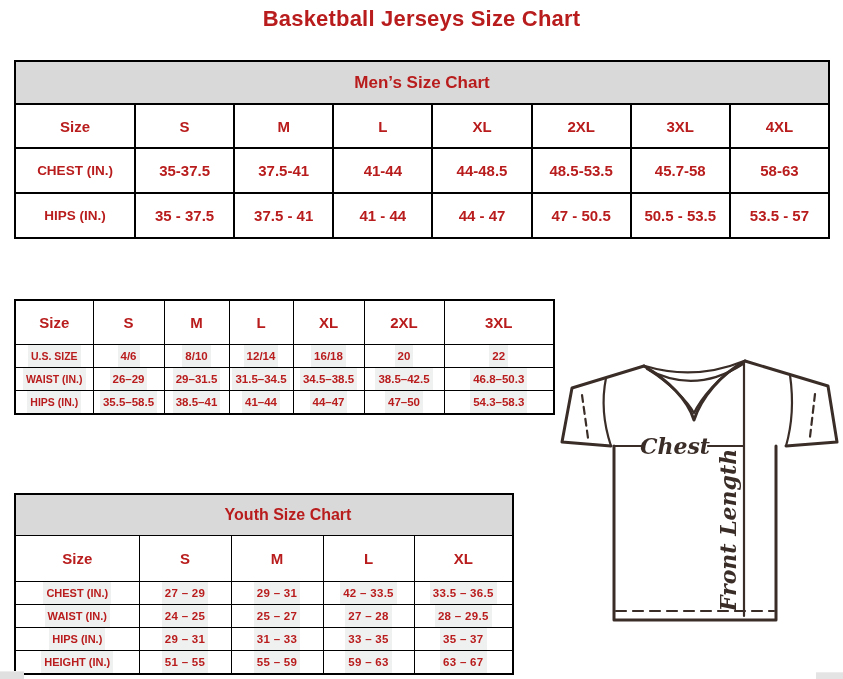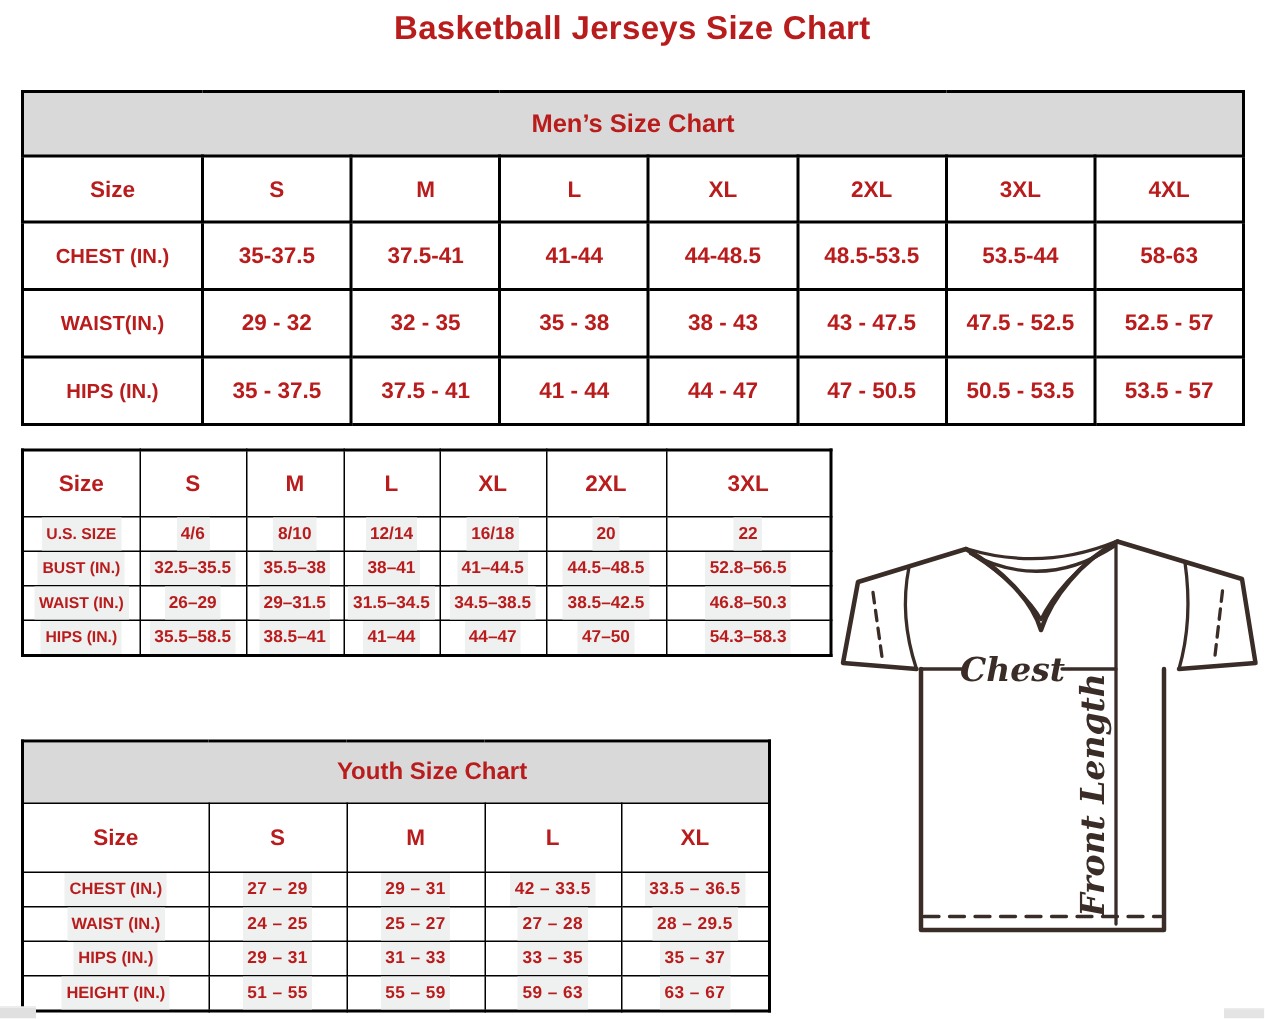--- a/index.html
+++ b/index.html
@@ -82,32 +82,22 @@
           <th class="colhead">3XL</th>
           <th class="colhead">4XL</th>
         </tr>
         <tr>
           <td class="rowlabel">CHEST (IN.)</td>
           <td class="cell">35-37.5</td>
           <td class="cell">37.5-41</td>
           <td class="cell">41-44</td>
           <td class="cell">44-48.5</td>
           <td class="cell">48.5-53.5</td>
-          <td class="cell">53.5-44</td>
+          <td class="cell">45.7-58</td>
           <td class="cell">58-63</td>
-        </tr>
-        <tr>
-          <td class="rowlabel">WAIST(IN.)</td>
-          <td class="cell">29 - 32</td>
-          <td class="cell">32 - 35</td>
-          <td class="cell">35 - 38</td>
-          <td class="cell">38 - 43</td>
-          <td class="cell">43 - 47.5</td>
-          <td class="cell">47.5 - 52.5</td>
-          <td class="cell">52.5 - 57</td>
         </tr>
         <tr>
           <td class="rowlabel">HIPS (IN.)</td>
           <td class="cell">35 - 37.5</td>
           <td class="cell">37.5 - 41</td>
           <td class="cell">41 - 44</td>
           <td class="cell">44 - 47</td>
           <td class="cell">47 - 50.5</td>
           <td class="cell">50.5 - 53.5</td>
           <td class="cell">53.5 - 57</td>
@@ -138,29 +128,20 @@
         <tr>
           <td class="rowlabel"><span class="hl">U.S. SIZE</span></td>
           <td class="cell"><span class="hl">4/6</span></td>
           <td class="cell"><span class="hl">8/10</span></td>
           <td class="cell"><span class="hl">12/14</span></td>
           <td class="cell"><span class="hl">16/18</span></td>
           <td class="cell"><span class="hl">20</span></td>
           <td class="cell"><span class="hl">22</span></td>
         </tr>
         <tr>
-          <td class="rowlabel"><span class="hl">BUST (IN.)</span></td>
-          <td class="cell"><span class="hl">32.5–35.5</span></td>
-          <td class="cell"><span class="hl">35.5–38</span></td>
-          <td class="cell"><span class="hl">38–41</span></td>
-          <td class="cell"><span class="hl">41–44.5</span></td>
-          <td class="cell"><span class="hl">44.5–48.5</span></td>
-          <td class="cell"><span class="hl">52.8–56.5</span></td>
-        </tr>
-        <tr>
           <td class="rowlabel"><span class="hl">WAIST (IN.)</span></td>
           <td class="cell"><span class="hl">26–29</span></td>
           <td class="cell"><span class="hl">29–31.5</span></td>
           <td class="cell"><span class="hl">31.5–34.5</span></td>
           <td class="cell"><span class="hl">34.5–38.5</span></td>
           <td class="cell"><span class="hl">38.5–42.5</span></td>
           <td class="cell"><span class="hl">46.8–50.3</span></td>
         </tr>
         <tr>
           <td class="rowlabel"><span class="hl">HIPS (IN.)</span></td>

